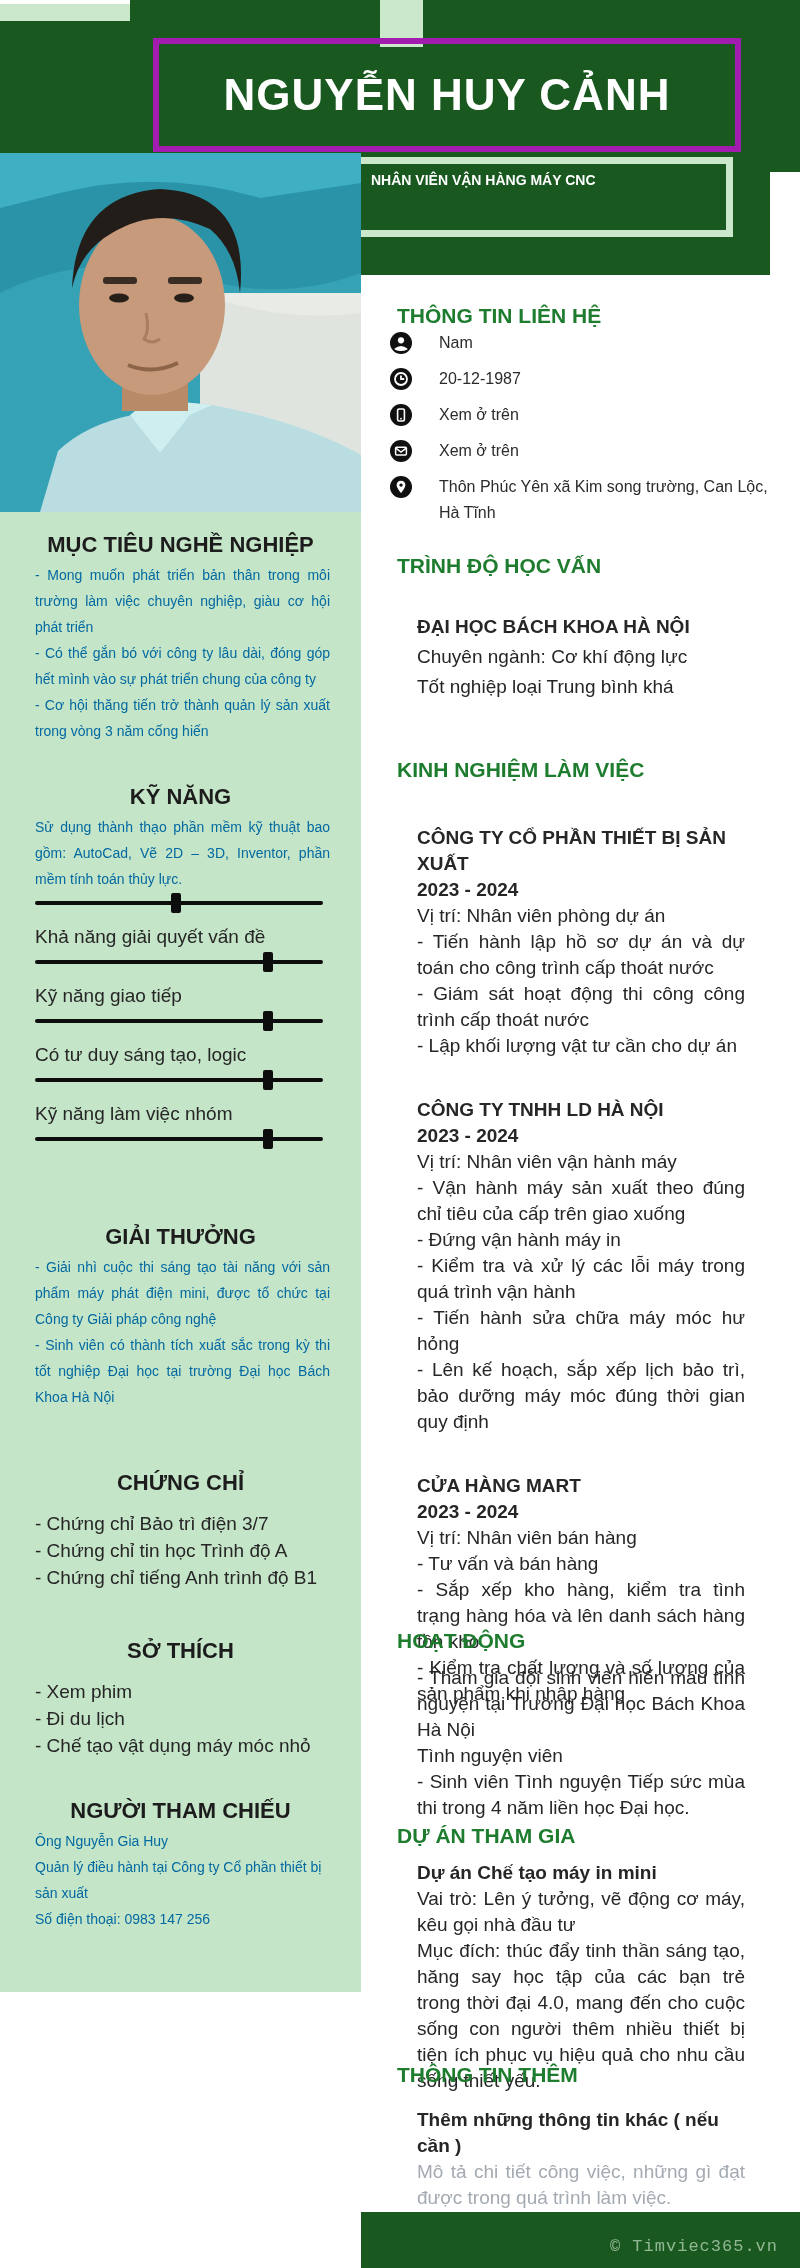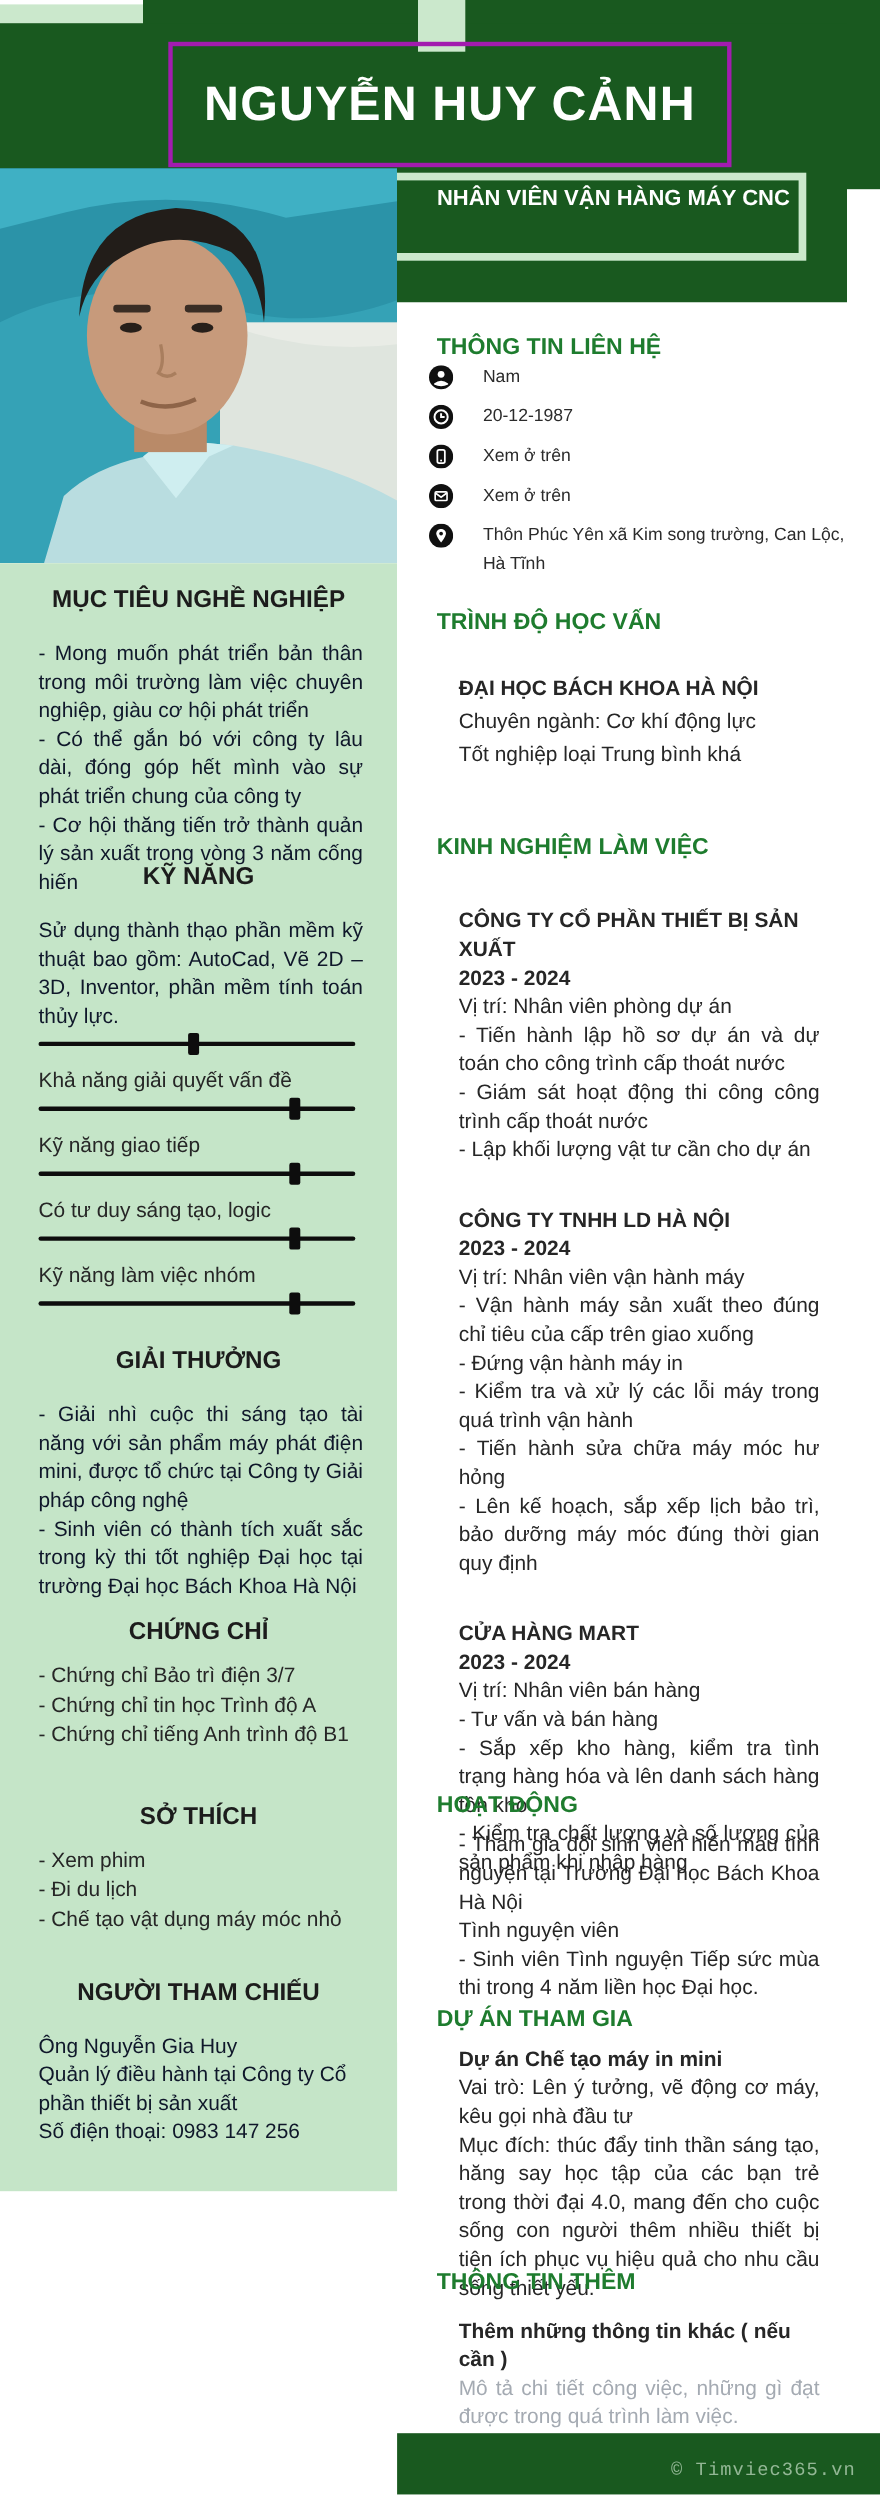--- a/index.html
+++ b/index.html
@@ -3,33 +3,33 @@
 <meta charset="utf-8">
 <style>
   html,body{margin:0;padding:0;background:#ffffff;}
   #cv{position:relative;width:800px;height:2268px;background:#ffffff;overflow:hidden;
       font-family:"Liberation Sans","DejaVu Sans",sans-serif;color:#2b2b2b;}
   
   .hdr-dark1{position:absolute;left:130px;top:0;width:670px;height:172px;background:#19591f;}
   .hdr-dark2{position:absolute;left:0;top:21px;width:770px;height:254px;background:#19591f;}
   .hdr-strip{position:absolute;left:0;top:4px;width:130px;height:17px;background:#cbe8cc;}
   .hdr-square{position:absolute;left:380px;top:0;width:43px;height:47px;background:#cbe8cc;}
-  .name-box{position:absolute;left:153px;top:38px;width:512px;height:114px;
-            border:4px solid #a21caf;box-sizing:border-box;display:flex;align-items:center;justify-content:center;}
+  .name-box{position:absolute;left:153px;top:38px;width:588px;height:114px;
+            border:6px solid #a21caf;box-sizing:border-box;display:flex;align-items:center;justify-content:center;}
   .name-box h1{margin:0;font-size:44px;font-weight:bold;color:#ffffff;letter-spacing:1px;white-space:nowrap;}
   .title-box{position:absolute;left:237px;top:157px;width:496px;height:80px;
              border:7px solid #cbe8cc;box-sizing:border-box;}
-  .title-box .jt{margin:0;padding:3px 8px 0 127px;font-size:20px;font-weight:600;color:#ffffff;line-height:27px;text-align:right;}
+  .title-box .jt{margin:0;padding:3px 8px 0 127px;font-size:14px;font-weight:600;color:#ffffff;line-height:27px;}
   
   .photo{position:absolute;left:0;top:153px;width:361px;height:359px;overflow:hidden;}
   
   .leftcol{position:absolute;left:0;top:512px;width:361px;height:1480px;background:#c5e5c8;}
   .lsec{position:absolute;left:0;width:361px;}
   .lsec h2{margin:0;text-align:center;font-size:22px;font-weight:bold;color:#1c1c1c;line-height:26px;}
-  .ltext{margin:24px 31px 0 35px;font-size:19px;line-height:26px;text-align:justify;white-space:pre-line;color:#0f172a;}
+  .ltext{margin:4px 31px 0 35px;font-size:14px;line-height:26px;text-align:justify;white-space:pre-line;color:#0369a1;}
   .litem{margin:0 31px 0 35px;font-size:19px;line-height:27px;color:#262626;}
   .srow{margin:19px 38px 0 35px;}
   .srow.first{margin-top:9px;}
   .slabel{font-size:19px;line-height:26px;margin-bottom:10px;color:#262626;}
   .sline{position:relative;height:4px;background:#0d0d0d;border-radius:2px;}
   .smark{position:absolute;top:-8px;width:10px;height:20px;background:#0d0d0d;border-radius:2px;}
   
   .rightcol{position:absolute;left:361px;top:275px;width:439px;height:1582px;background:#ffffff;}
   .rsec{position:absolute;left:0;width:439px;}
   .rsec h2{margin:0 0 0 36px;font-size:21px;font-weight:bold;color:#1e7c2e;line-height:26px;}

